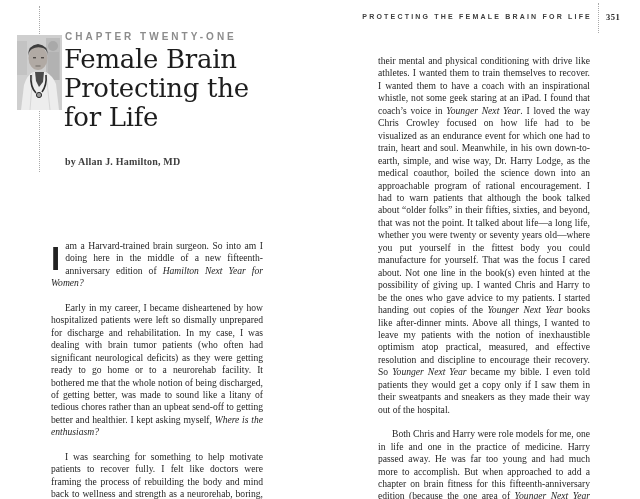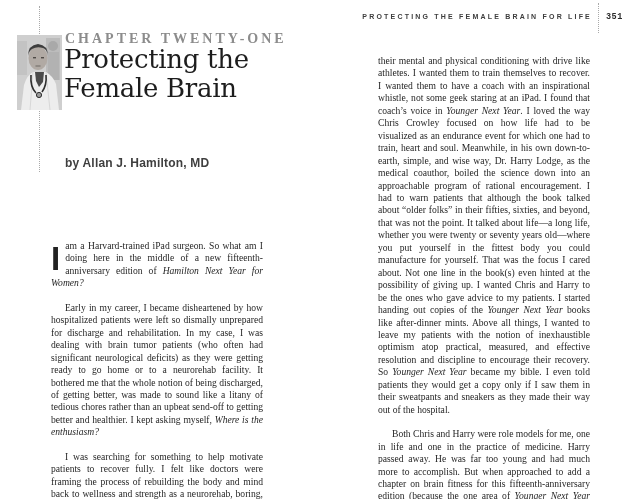--- a/index.html
+++ b/index.html
@@ -9,33 +9,33 @@
   }
   .dotted-rule { position:absolute; width:0; border-left:1px dotted #a9a9a9; }
   .rule-left   { left:39px; top:6px; height:166px; }
   .rule-header { left:598px; top:3px; height:30px; }
 
   .photo { position:absolute; left:17px; top:35px; width:45px; height:75px; }
   .photo svg { display:block; width:45px; height:75px; }
 
   .eyebrow {
     position:absolute; left:65px; top:31px;
-    font-family:Liberation Serif, serif; font-weight:bold;
-    font-size:14px; letter-spacing:3px; color:#8c8c8c; white-space:nowrap;
+    font-family:Liberation Sans, sans-serif; font-weight:bold;
+    font-size:10px; letter-spacing:3px; color:#8c8c8c; white-space:nowrap;
   }
   .title {
     position:absolute; left:64px; top:45px; margin:0;
     font-family:"DejaVu Serif", serif; font-weight:normal;
     font-size:26px; line-height:29px; letter-spacing:-0.3px; color:#1d1d1d;
   }
   .title .tl { display:block; }
   .byline {
     position:absolute; left:65px; top:156px;
-    font-family:Liberation Sans, sans-serif; font-weight:bold;
-    font-size:12px; color:#3f3f3f; letter-spacing:0.2px; white-space:nowrap;
+    font-family:Liberation Serif, serif; font-weight:bold;
+    font-size:10px; color:#3f3f3f; letter-spacing:0.2px; white-space:nowrap;
   }
 
   .body-col {
     position:absolute; width:236px; text-align:justify;
     font-size:9.6px; line-height:12.45px; color:#262626;
   }
   .col-left  { left:39px;  top:228px; }
   .col-right { left:366px; top:43px; }
   p.para { margin:12px; padding:0; }
   p.indent { text-indent:14px;font-family:Liberation Serif, serif; }
@@ -46,21 +46,21 @@
     font-size:33px; line-height:35px; height:35px; margin:1px 5px 0 0; color:#222222;
   }
 
   .running-header {
     position:absolute; right:48px; top:13px; text-align:right;
     font-family:"Liberation Sans", sans-serif; font-weight:bold;
     font-size:7px; letter-spacing:2.2px; color:#3d3d3d; white-space:nowrap;
   }
   .page-number {
     position:absolute; left:606px; top:12px;
-    font-family:Liberation Mono, monospace; font-weight:bold;
+    font-family:Liberation Serif, serif; font-weight:bold;
     font-size:8.5px; letter-spacing:0.5px; color:#2a2a2a;
   }
 </style>
 </head>
 <body>
 
 <div class="spread">
 
   <div>
     <div class="dotted-rule rule-left"></div>
@@ -83,29 +83,30 @@
         <rect x="18.5" y="30.5" width="5" height="1" fill="#6e6862"></rect>
         <path d="M14 40 Q13 52 19 58" stroke="#2f2f2f" stroke-width="1.6" fill="none"></path>
         <path d="M29 40 Q30 50 25 57" stroke="#2f2f2f" stroke-width="1.6" fill="none"></path>
         <circle cx="22" cy="60" r="2.6" fill="#9a9a9a" stroke="#2f2f2f" stroke-width="1"></circle>
       </svg>
     </div>
 
     <div class="eyebrow">CHAPTER TWENTY-ONE</div>
 
     <h1 class="title">
+      <span class="tl">Female Brain</span>
       <span class="tl">Protecting the</span>
-      <span class="tl">Female Brain</span>
+      <span class="tl">for Life</span>
     </h1>
 
     <div class="byline">by Allan J. Hamilton, MD</div>
 
     <div class="body-col col-left">
       <p class="para">
-        <span class="dropcap">I</span><span><span>am a Harvard-trained iPad surgeon. So what am I doing here in the middle of a new fifteenth-anniversary edition of </span><span class="it">Hamilton Next Year for Women?</span></span>
+        <span class="dropcap">I</span><span><span>am a Harvard-trained brain surgeon. So into am I doing here in the middle of a new fifteenth-anniversary edition of </span><span class="it">Hamilton Next Year for Women?</span></span>
       </p>
       <p class="para indent"><span>Early in my career, I became disheartened by how hospitalized patients were left so dismally unprepared for discharge and rehabilitation. In my case, I was dealing with brain tumor patients (who often had significant neurological deficits) as they were getting ready to go home or to a neurorehab facility. It bothered me that the whole notion of being discharged, of getting better, was made to sound like a litany of tedious chores rather than an upbeat send-off to getting better and healthier. I kept asking myself, </span><span class="it">Where is the enthusiasm?</span></p>
       <p class="para indent"><span>I was searching for something to help motivate patients to recover fully. I felt like doctors were framing the process of rebuilding the body and mind back to wellness and strength as a neurorehab, boring, and almost trivial part in the recovery process. I wanted my patients to approach</span></p>
     </div>
   </div>
 
   <div>
     <div class="running-header">PROTECTING THE FEMALE BRAIN FOR LIFE</div>
     <div class="dotted-rule rule-header"></div>
     <div class="page-number">351</div>

